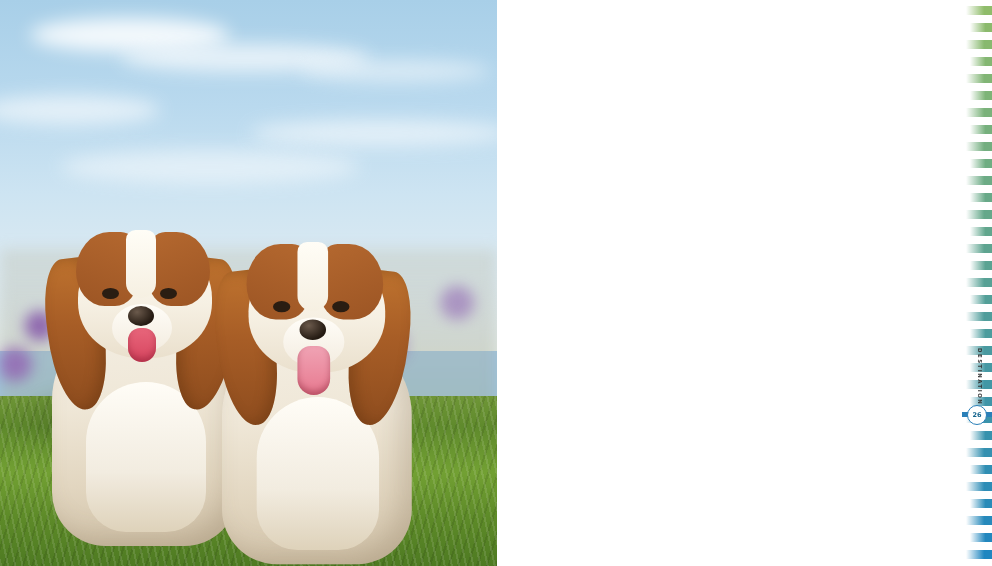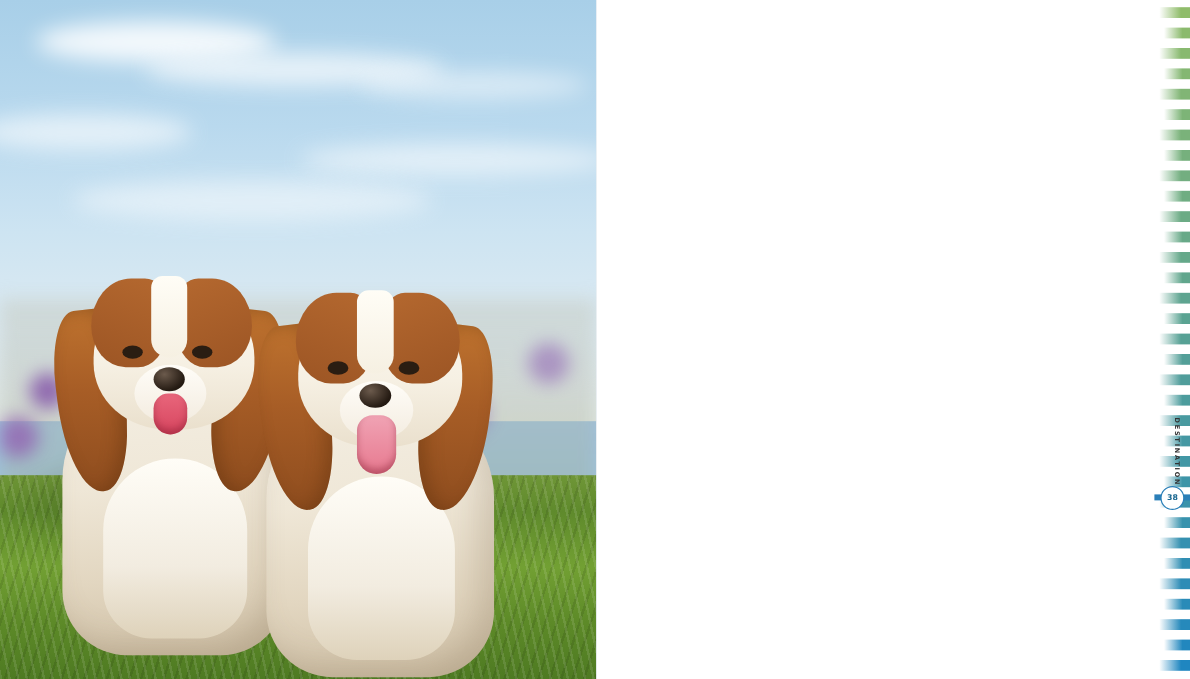--- a/index.html
+++ b/index.html
@@ -194,17 +194,17 @@
         <div class="stripe" style="top: 482px; width: 26px; background: linear-gradient(90deg, rgba(255, 255, 255, 0) 0%, rgb(45, 140, 182) 70%, rgb(45, 140, 182) 100%);"></div>
         <div class="stripe" style="top: 499px; width: 22px; background: linear-gradient(90deg, rgba(255, 255, 255, 0) 0%, rgb(41, 139, 184) 70%, rgb(41, 139, 184) 100%);"></div>
         <div class="stripe" style="top: 516px; width: 26px; background: linear-gradient(90deg, rgba(255, 255, 255, 0) 0%, rgb(38, 137, 187) 70%, rgb(38, 137, 187) 100%);"></div>
         <div class="stripe" style="top: 533px; width: 22px; background: linear-gradient(90deg, rgba(255, 255, 255, 0) 0%, rgb(34, 135, 190) 70%, rgb(34, 135, 190) 100%);"></div>
         <div class="stripe" style="top: 550px; width: 26px; background: linear-gradient(90deg, rgba(255, 255, 255, 0) 0%, rgb(31, 134, 192) 70%, rgb(31, 134, 192) 100%);"></div>
       </div>
 
     <div class="rail-label">DESTINATION</div>
     <div class="chip-bar"></div>
     <div class="page-chip">
-      <span>38</span>
+      <span>26</span>
     </div>
 
   </div>
 </div>
 
 </body></html>

